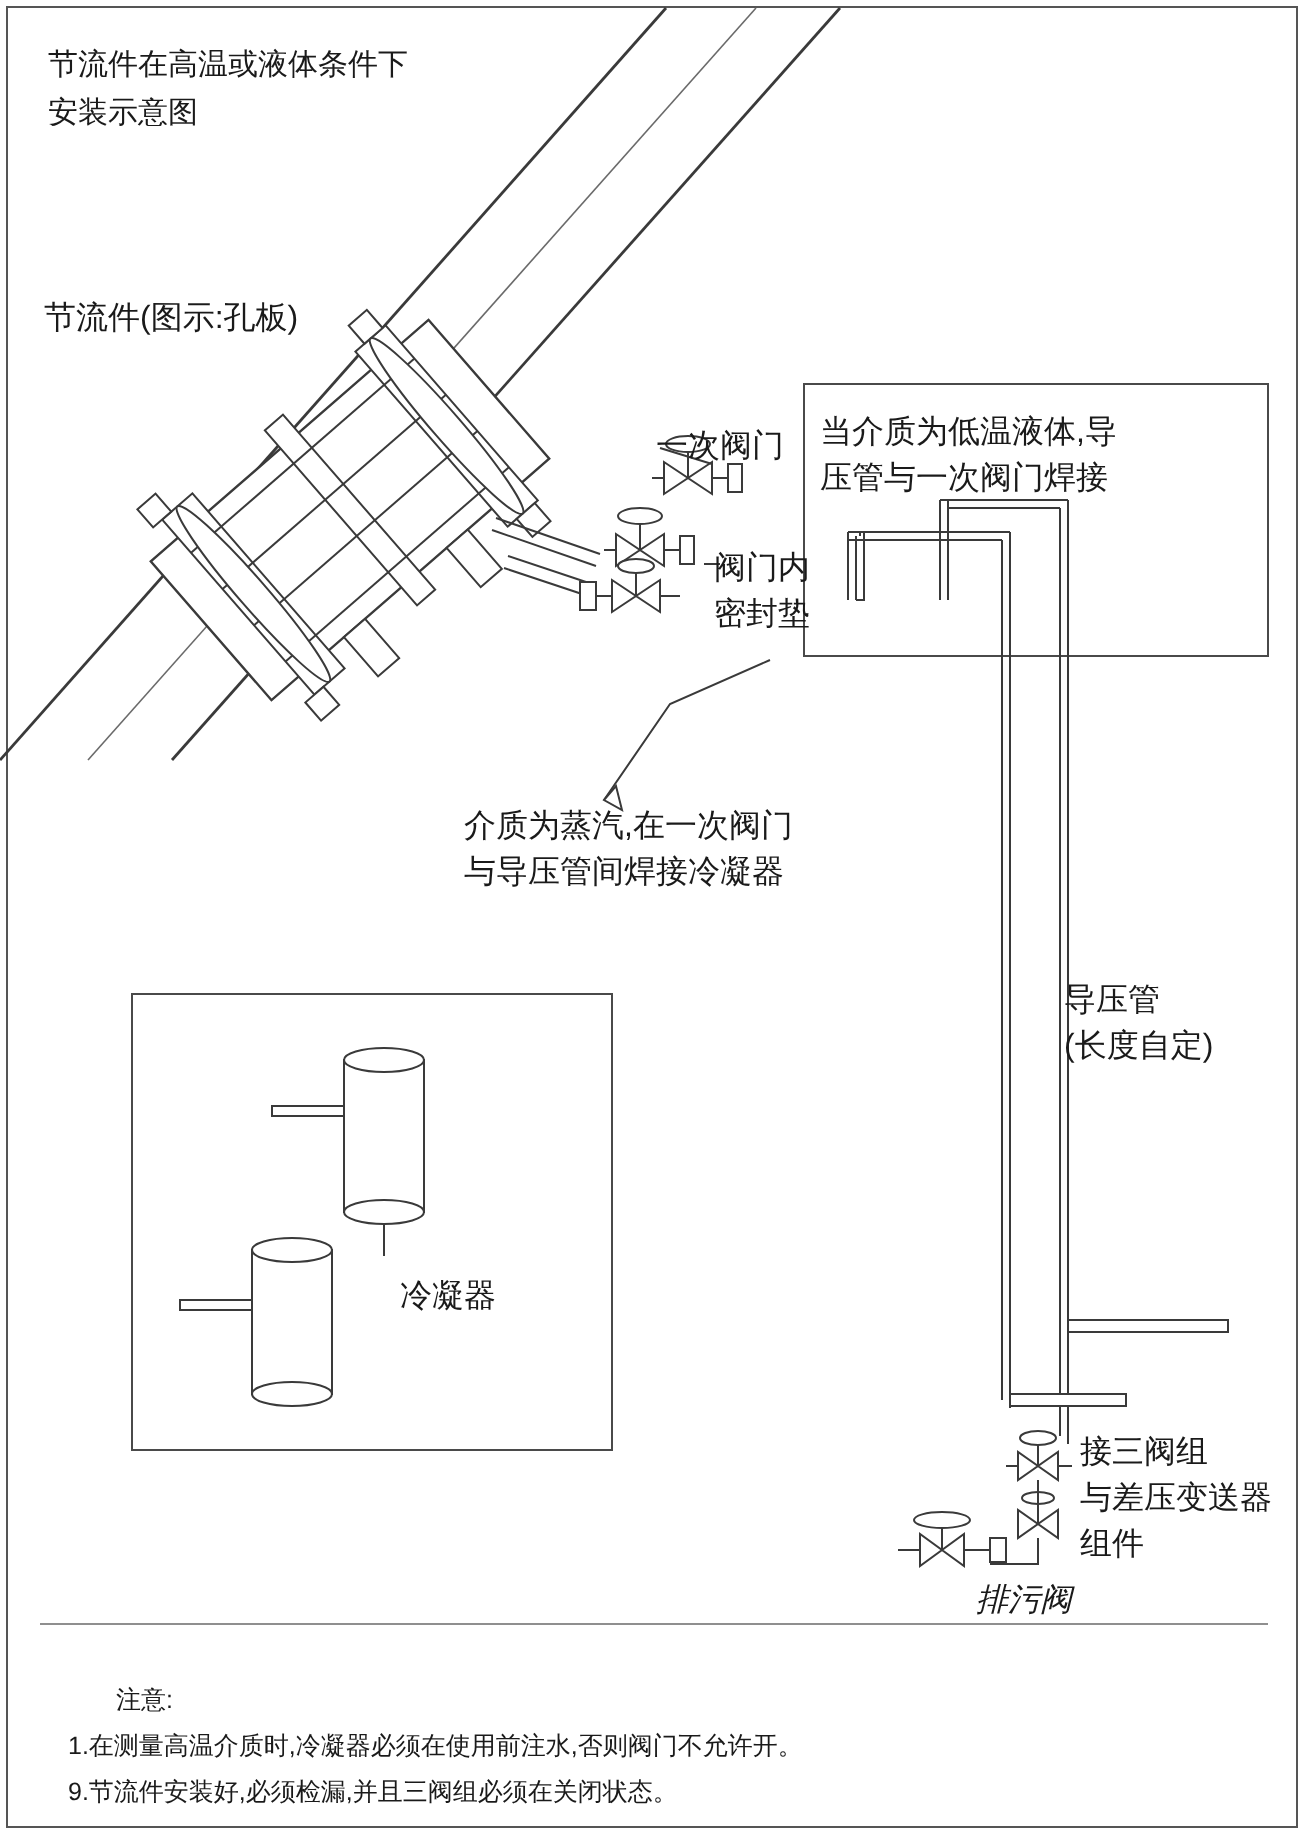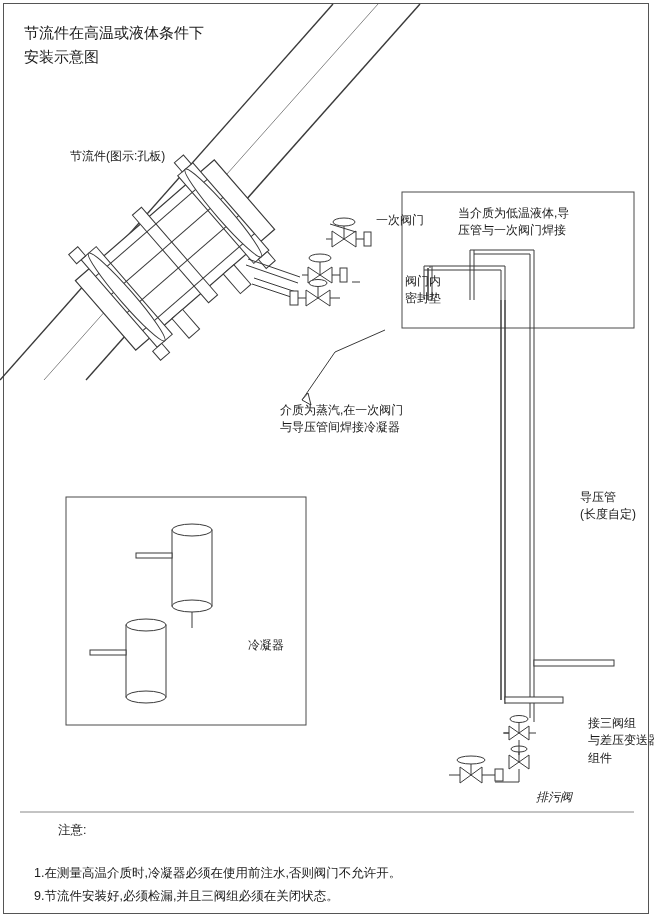--- a/index.html
+++ b/index.html
@@ -12,21 +12,21 @@
     overflow:hidden;
   }
   #root{position:absolute;left:0;top:0;width:654px;height:919px;}
   .border{
     position:absolute;left:3px;top:3px;width:646px;height:911px;
     border:1px solid #555;box-sizing:border-box;
   }
   svg.layer{position:absolute;left:0;top:0;width:654px;height:919px;}
   .txt{position:absolute;white-space:pre;line-height:1.45;}
   .title{font-size:15px;}
-  .lbl{font-size:12px;margin-left:48px;}
+  .lbl{font-size:16px;}
   .note{font-size:12.5px;line-height:1.6;}
   .boxline{fill:none;stroke:#4a4a4a;stroke-width:1;}
   .thin{fill:none;stroke:#3a3a3a;stroke-width:1;}
   .thin2{fill:none;stroke:#3a3a3a;stroke-width:1.4;}
   .pipe{fill:#ffffff;stroke:#3a3a3a;stroke-width:1.2;}
   .fillw{fill:#ffffff;stroke:#3a3a3a;stroke-width:1;}
   .bolt{fill:#ffffff;stroke:#3a3a3a;stroke-width:1;}
   .hair{fill:none;stroke:#6a6a6a;stroke-width:0.8;}
 </style>
 </head>
@@ -217,17 +217,17 @@
 (长度自定)</div>
 
   <div class="txt lbl" style="left:200px;top:637px;">冷凝器</div>
 
   <div class="txt lbl" style="left:540px;top:715px;">接三阀组
 与差压变送器
 组件</div>
 
   <div class="txt lbl" style="left:488px;top:789px;font-style:italic;">排污阀</div>
 
-  <div class="txt note" style="left:58px;top:820px;">注意:</div>
+  <div class="txt note" style="left:58px;top:840px;">注意:</div>
   <div class="txt note" style="left:34px;top:863px;">1.在测量高温介质时,冷凝器必须在使用前注水,否则阀门不允许开。</div>
   <div class="txt note" style="left:34px;top:886px;">9.节流件安装好,必须检漏,并且三阀组必须在关闭状态。</div>
 
 </div>
 
 </body></html>

